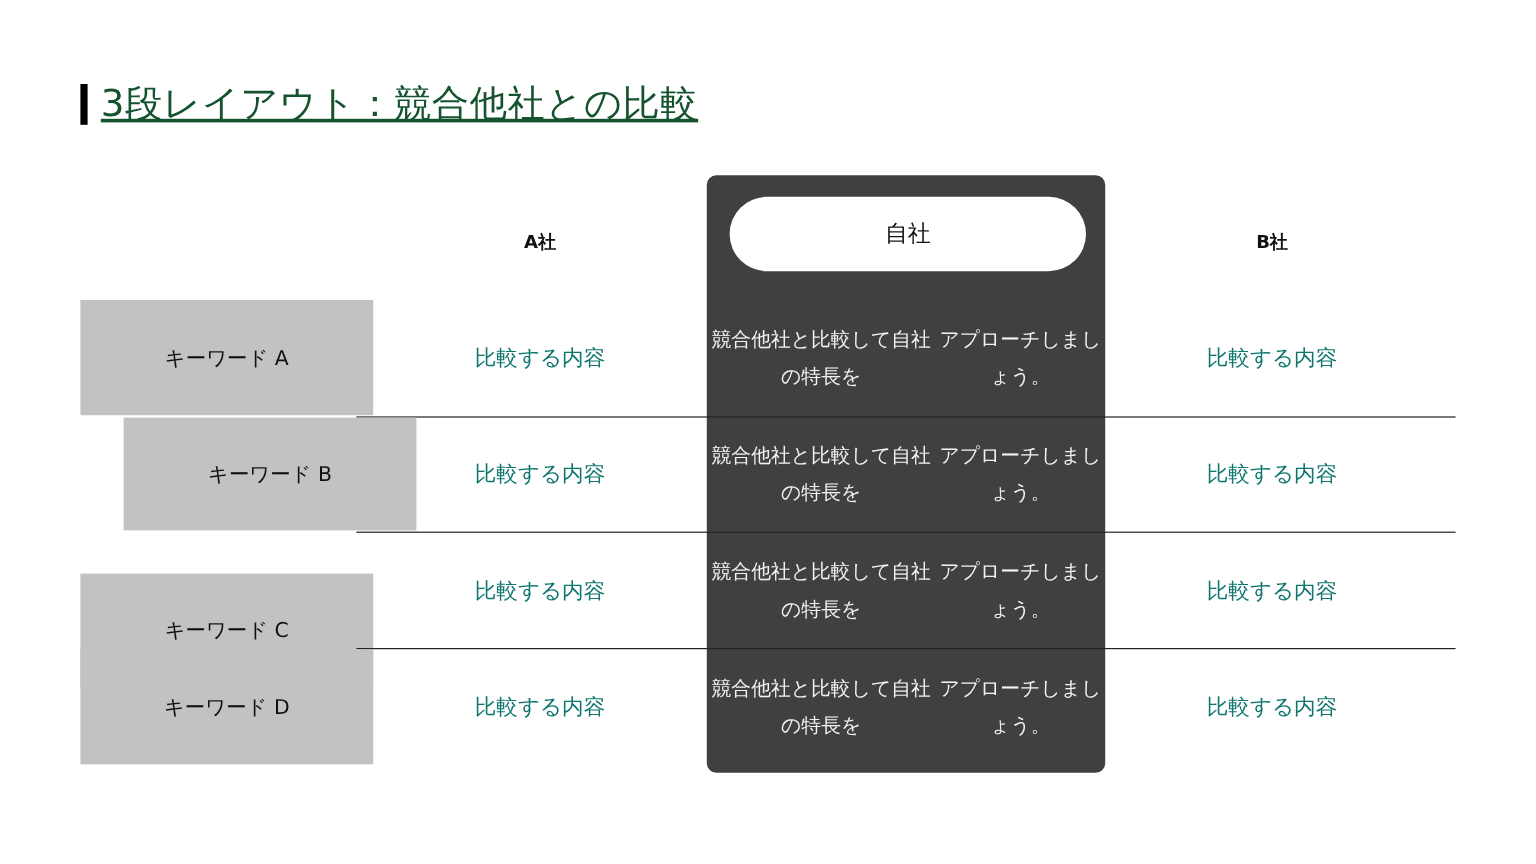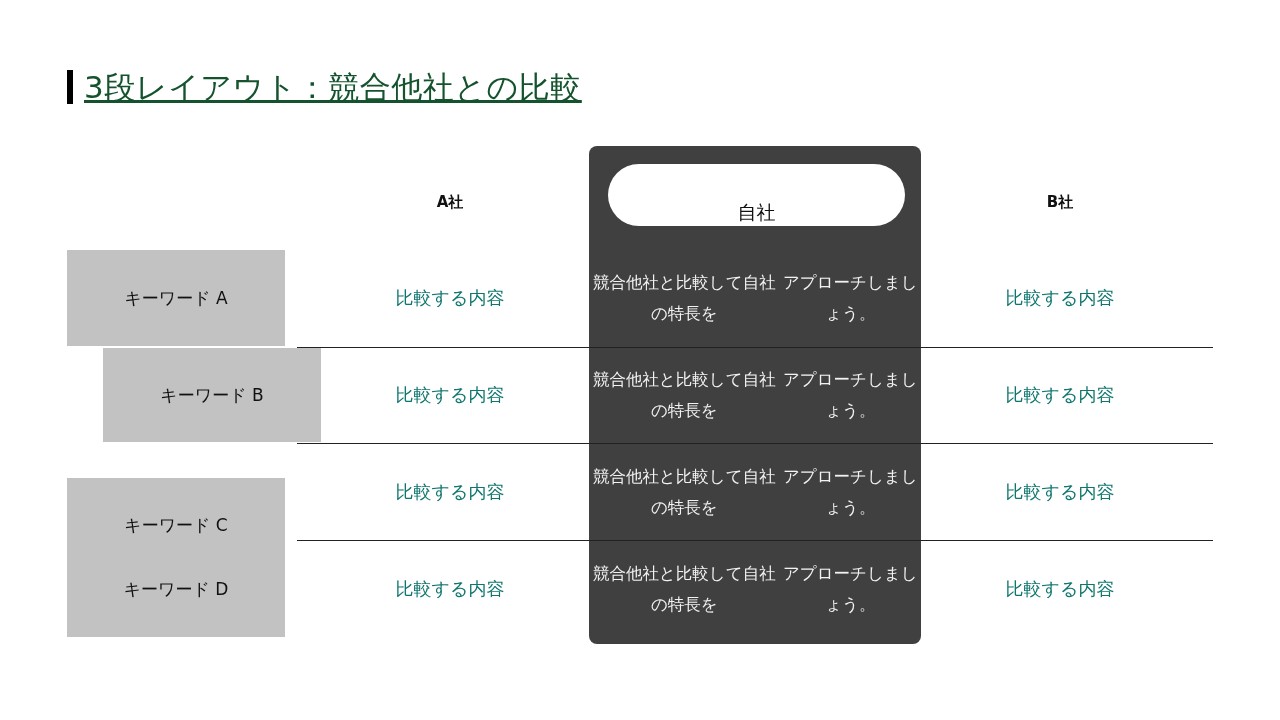--- a/index.html
+++ b/index.html
@@ -2,23 +2,23 @@
 <html><head>
 <meta charset="utf-8">
 <style>
   html,body{margin:0;padding:0;}
   body{width:1280px;height:720px;background:#ffffff;position:relative;overflow:hidden;
     font-family:"DejaVu Sans","Liberation Sans",sans-serif;color:#111;}
   .title-bar{position:absolute;left:67px;top:70px;width:6px;height:34px;background:#000;}
   .title{position:absolute;left:84px;top:68px;font-size:31px;line-height:38px;color:#14532d;letter-spacing:0.5px;text-decoration:underline;}
   .own-col{position:absolute;left:589px;top:146px;width:332px;height:498px;background:#404040;border-radius:8px;}
   .own-pill{position:absolute;left:608px;top:164px;width:297px;height:62px;background:#fff;border-radius:31px;
-    display:flex;align-items:flex-end;justify-content:center;font-size:19px;color:#111;}
+    display:flex;align-items:center;justify-content:center;font-size:19px;color:#111;}
   .col-head{position:absolute;top:186px;height:32px;display:flex;align-items:center;justify-content:center;font-size:15px;color:#111;font-weight:bold;}
-  .kw{position:absolute;left:67px;width:218px;background:#c2c2c2;display:flex;align-items:center;justify-content:center;font-size:17px;color:#111;}
+  .kw{position:absolute;left:67px;width:244px;background:#c2c2c2;display:flex;align-items:center;justify-content:center;font-size:17px;color:#111;}
   .cell{position:absolute;display:flex;align-items:center;justify-content:center;font-size:18px;color:#0f766e;text-align:center;}
   .cell.own{color:#f2f2f2;font-size:16.5px;line-height:31px;flex-direction:row;}
   .hline{position:absolute;left:297px;width:916px;height:1px;background:#222;}
 </style>
 </head>
 <body>
 
 <div class="title-bar"></div>
 <div class="title">3段レイアウト：競合他社との比較</div>
 

